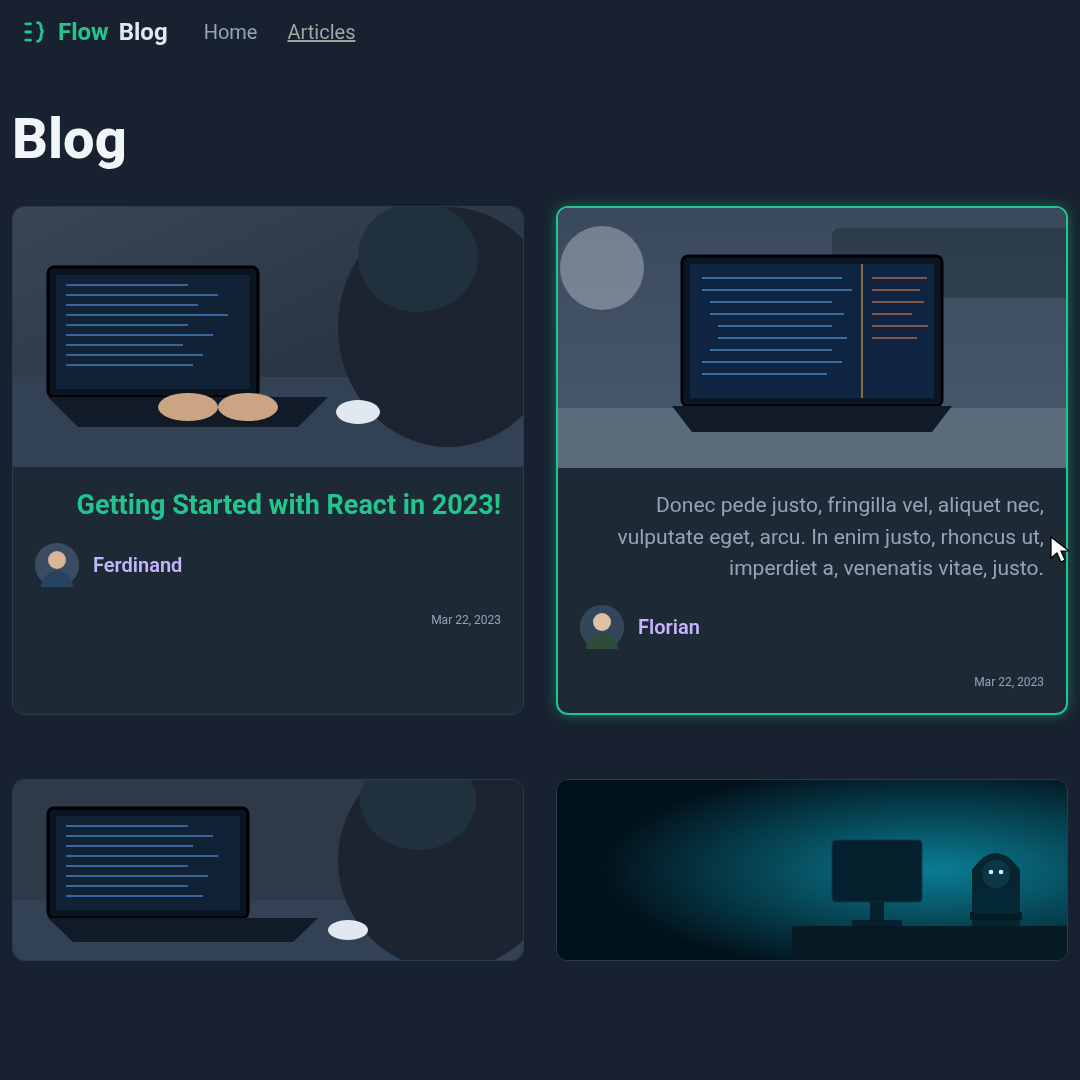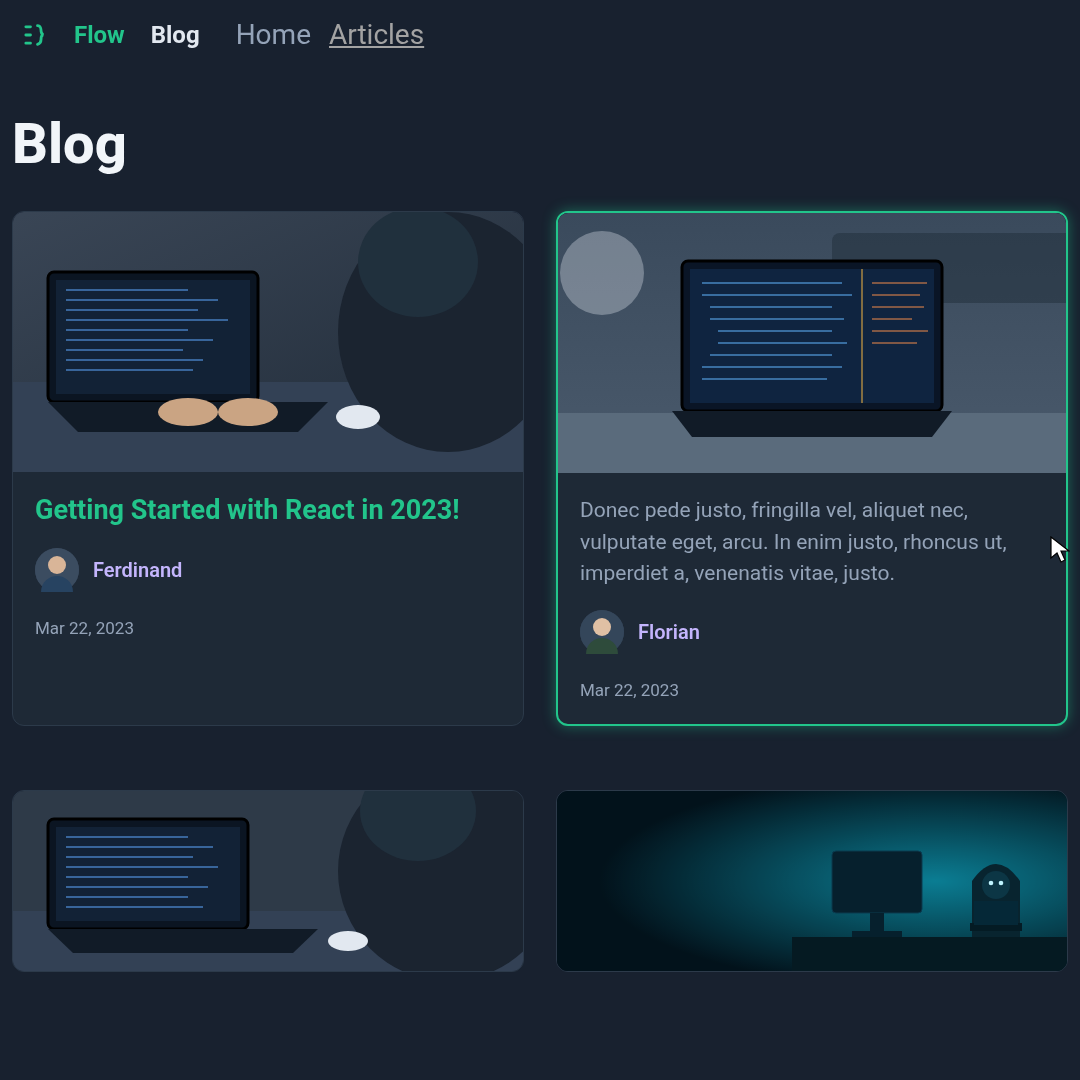--- a/index.html
+++ b/index.html
@@ -13,35 +13,35 @@
   
   .header {
     display: flex;
     align-items: center;
     padding: 18px 20px 0 20px;
     gap: 36px;
   }
   .brand {
     display: flex;
     align-items: center;
-    gap: 26px;
+    gap: 10px;
     font-size: 24px;
     font-weight: 700;
   }
   .brand .accent { color: #22c58b; }
   .brand .plain { color: #e2e8f0; }
   .logo-mark {
     width: 28px; height: 28px;
     color: #22c58b;
     display:flex; align-items:center;
   }
   .nav {
     display: flex;
-    gap: 18px;
-    font-size: 28px;
+    gap: 30px;
+    font-size: 20px;
   }
   .nav a {
     text-decoration: none;
     color: #94a3b8;
   }
   .nav a.active { color: #a3a3a3; text-decoration: underline; }
 
   
   .page-title {
     font-size: 56px;
@@ -49,20 +49,21 @@
     color: #f1f5f9;
     padding: 60px 12px 18px 12px;
   }
 
   
   .grid {
     display: grid;
     grid-template-columns: 1fr 1fr;
     gap: 32px;
     padding: 16px 12px;
+    text-align: right;
   }
   .card {
     background: #1e2936;
     border: 1px solid #2c3a4a;
     border-radius: 12px;
     overflow: hidden;
     display: flex;
     flex-direction: column;
     position: relative;
   }
@@ -104,21 +105,21 @@
     background: #334155;
     flex: 0 0 44px;
   }
   .author-name {
     color: #c4b5fd;
     font-size: 20px;
     font-weight: 600;
   }
   .date {
     color: #94a3b8;
-    font-size: 17px;
+    font-size: 12px;
     margin-top: 10px;
   }
 
   
   .thumb svg { width: 100%; height: 100%; display:block; }
 
   
   .cursor {
     position: absolute;
     left: 1050px;

